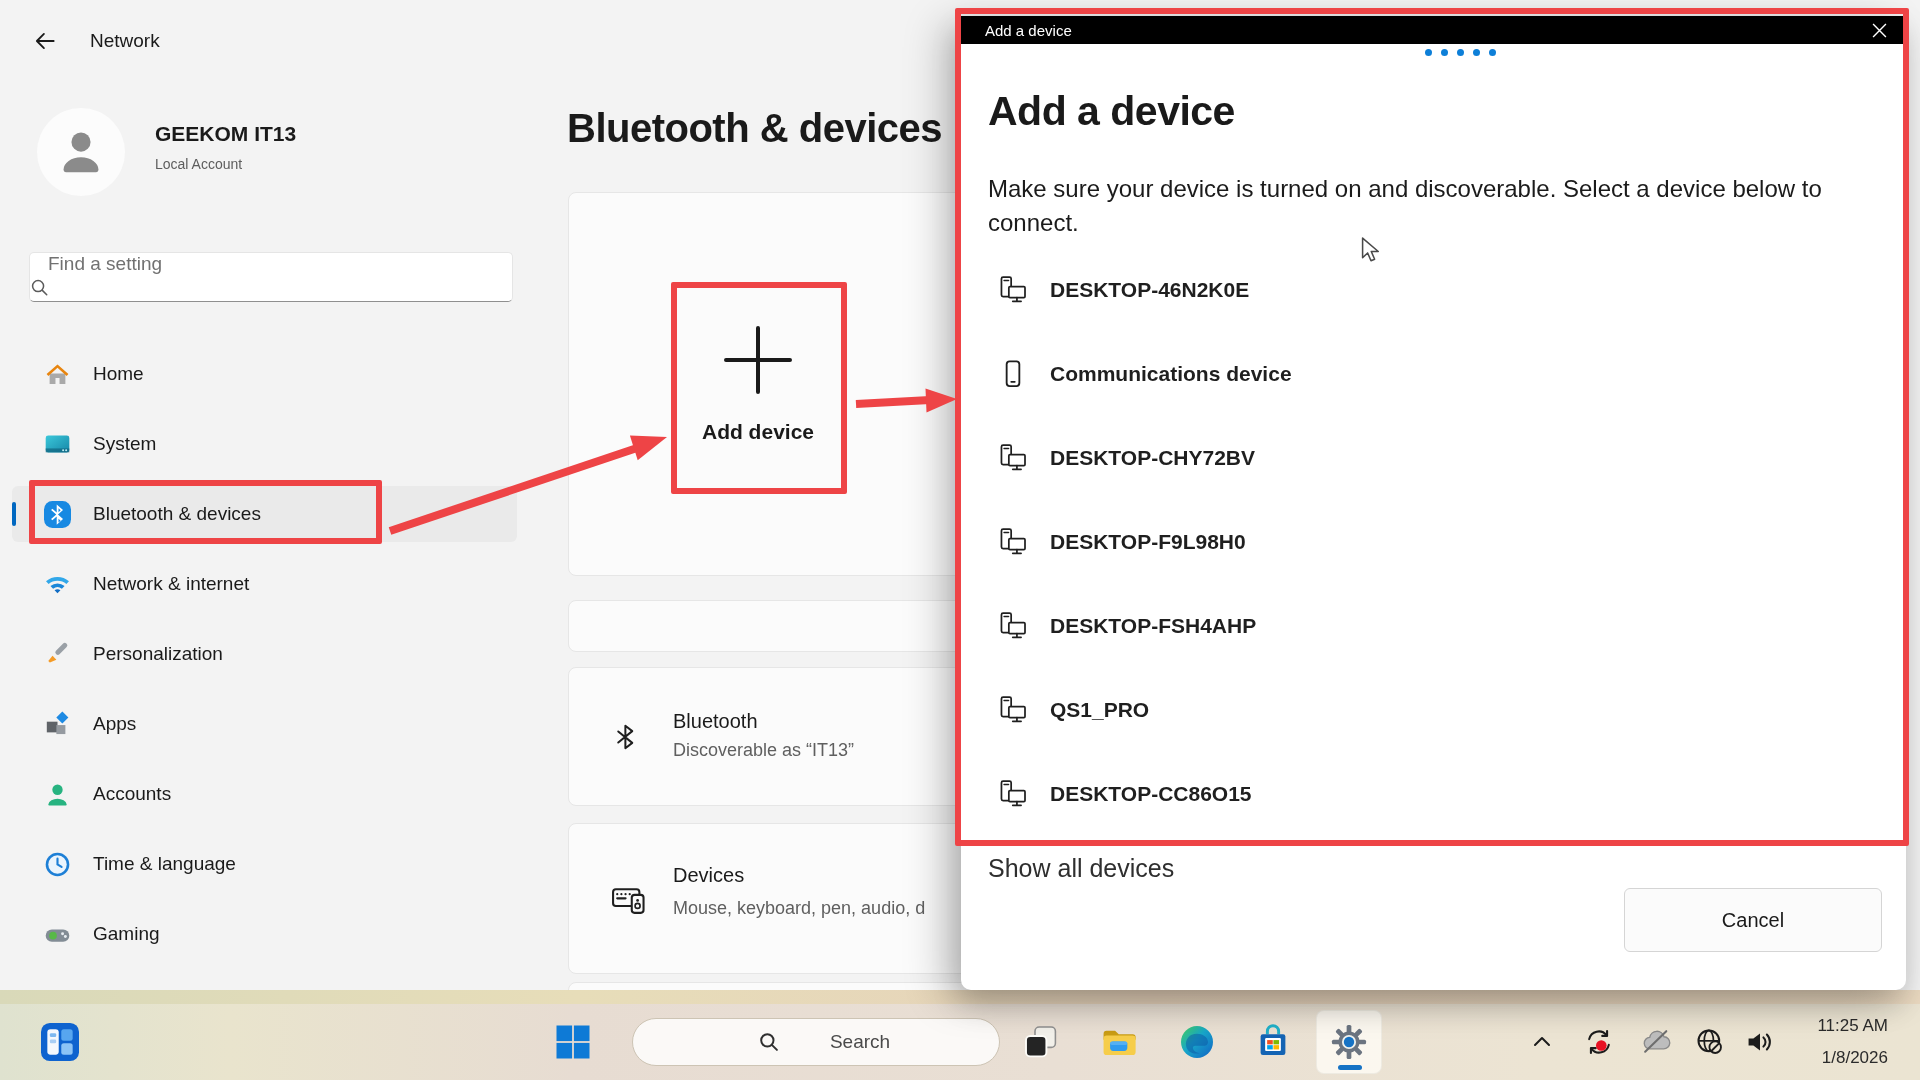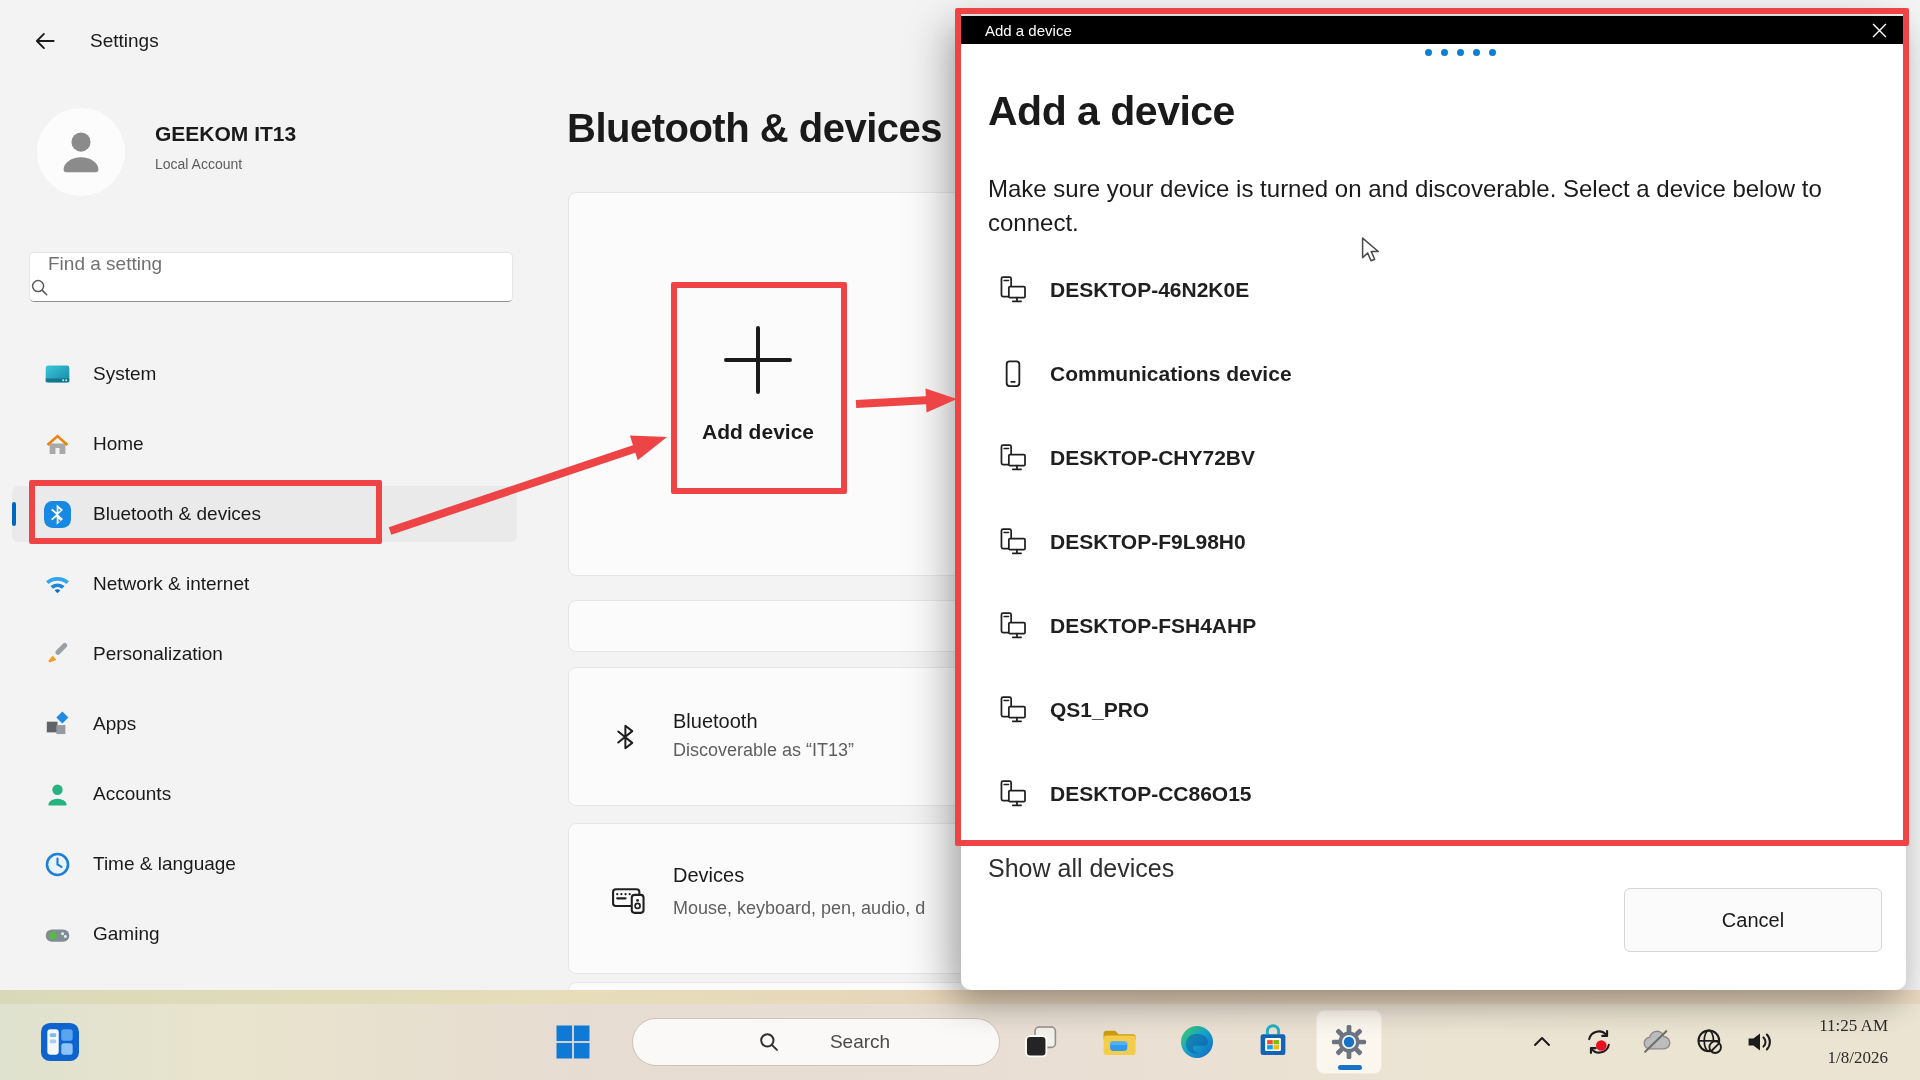--- a/index.html
+++ b/index.html
@@ -81,37 +81,37 @@
   #tb-edge{left:1176px;width:42px;}
   #tb-store{left:1252px;width:42px;}
   #tb-settings{left:1316px;top:6px;width:66px;height:64px;background:rgba(253,250,242,.9);
     border:1px solid rgba(0,0,0,.05);border-radius:8px;box-sizing:border-box;}
   #tb-settings .under{position:absolute;left:21px;bottom:3px;width:24px;height:5px;border-radius:3px;background:#1673c5;}
   #tray-chev{left:1522px;width:40px;}
   #tray-sync{left:1576px;width:46px;}
   #tray-cloud{left:1632px;width:48px;}
   #tray-globe{left:1688px;width:44px;}
   #tray-vol{left:1736px;width:48px;}
-  #tray-clock{left:1790px;width:104px;top:0;height:76px;display:flex;flex-direction:column;align-items:flex-end;justify-content:center;gap:12px;font-size:17px;color:#2b2b2b;padding-right:6px;box-sizing:border-box;font-family:Liberation Serif, serif;}
+  #tray-clock{left:1790px;width:104px;top:0;height:76px;display:flex;flex-direction:column;align-items:flex-end;justify-content:center;gap:12px;font-size:17px;color:#2b2b2b;padding-right:6px;box-sizing:border-box;}
 </style>
 </head>
 <body>
 
 <div id="screen">
 
   <div id="win">
 
     <div class="abs" id="hdr-back">
       <span>
         <svg width="26" height="26" viewBox="0 0 24 24">
             <path d="M20 12H5M11 5.5 4.5 12l6.5 6.5" fill="none" stroke="#1a1a1a" stroke-width="1.7" stroke-linecap="round" stroke-linejoin="round"></path>
           </svg>
       </span>
     </div>
-    <div class="abs" id="hdr-title">Settings</div>
+    <div class="abs" id="hdr-title">Network</div>
 
     <div class="abs" id="avatar">
       <span>
         <svg width="56" height="56" viewBox="0 0 24 24">
             <circle cx="12" cy="8.6" r="4.1" fill="#8b8b8b"></circle>
             <path d="M4.5 20.5a7.5 5.4 0 0 1 15 0q0 1-1 1h-13q-1 0-1-1z" fill="#8b8b8b"></path>
           </svg>
       </span>
     </div>
     <div class="abs" id="prof-name">GEEKOM IT13</div>
@@ -121,47 +121,47 @@
       <span class="ph">Find a setting</span>
       <span class="mag">
         <svg width="19" height="19" viewBox="0 0 20 20">
             <circle cx="8.5" cy="8.5" r="5.8" fill="none" stroke="#5b5b5b" stroke-width="1.6"></circle>
             <path d="m13 13 4.6 4.6" stroke="#5b5b5b" stroke-width="1.6" stroke-linecap="round"></path>
           </svg>
       </span>
     </div>
 
     <div class="abs" id="side-list">
+        <div class="side-item">
+
+    <span class="sicon">
+            <svg width="27" height="27" viewBox="0 0 24 24">
+              <path d="M5 11h14v9.5h-5.2v-5.3h-3.6v5.3H5z" fill="#a9a9a9"></path>
+              <path d="M2.3 11.6 12 3l9.7 8.6-1.6 1.7L12 6.1l-8.1 7.2z" fill="#e8850f"></path>
+            </svg>
+          </span>
+    <span class="slabel">Home</span>
+  </div>
         <div class="side-item">
 
     <span class="sicon">
             <svg width="27" height="27" viewBox="0 0 24 24">
               <defs>
                 <linearGradient id="gsys" x1="0" y1="0" x2="1" y2="1">
                   <stop offset="0" stop-color="#3bc8da"></stop>
                   <stop offset="1" stop-color="#1687a8"></stop>
                 </linearGradient>
               </defs>
               <rect x="1.5" y="4" width="21" height="15" rx="2.2" fill="url(#gsys)"></rect>
               <rect x="1.5" y="15.5" width="21" height="3.5" fill="#10627e" opacity=".7"></rect>
               <circle cx="17" cy="17.2" r=".9" fill="#bfeef5"></circle>
               <circle cx="19.7" cy="17.2" r=".9" fill="#bfeef5"></circle>
             </svg>
           </span>
     <span class="slabel">System</span>
-  </div>
-        <div class="side-item">
-
-    <span class="sicon">
-            <svg width="27" height="27" viewBox="0 0 24 24">
-              <path d="M5 11h14v9.5h-5.2v-5.3h-3.6v5.3H5z" fill="#a9a9a9"></path>
-              <path d="M2.3 11.6 12 3l9.7 8.6-1.6 1.7L12 6.1l-8.1 7.2z" fill="#e8850f"></path>
-            </svg>
-          </span>
-    <span class="slabel">Home</span>
   </div>
         <div class="side-item selected">
     <span class="acc"></span>
     <span class="sicon">
             <svg width="27" height="27" viewBox="0 0 24 24">
               <rect width="24" height="24" rx="7.5" fill="#1789e2"></rect>
               <path d="M11.3 3v7.2L7.4 6.8 6.3 7.9l4.6 4.1-4.6 4.1 1.1 1.1 3.9-3.4V21l5.6-5-4.5-4 4.5-4zm1.6 3.5 1.9 1.7-1.9 1.7zm0 9.3 1.9 1.7-1.9 1.7z" fill="#fff"></path>
             </svg>
           </span>
     <span class="slabel">Bluetooth &amp; devices</span>

